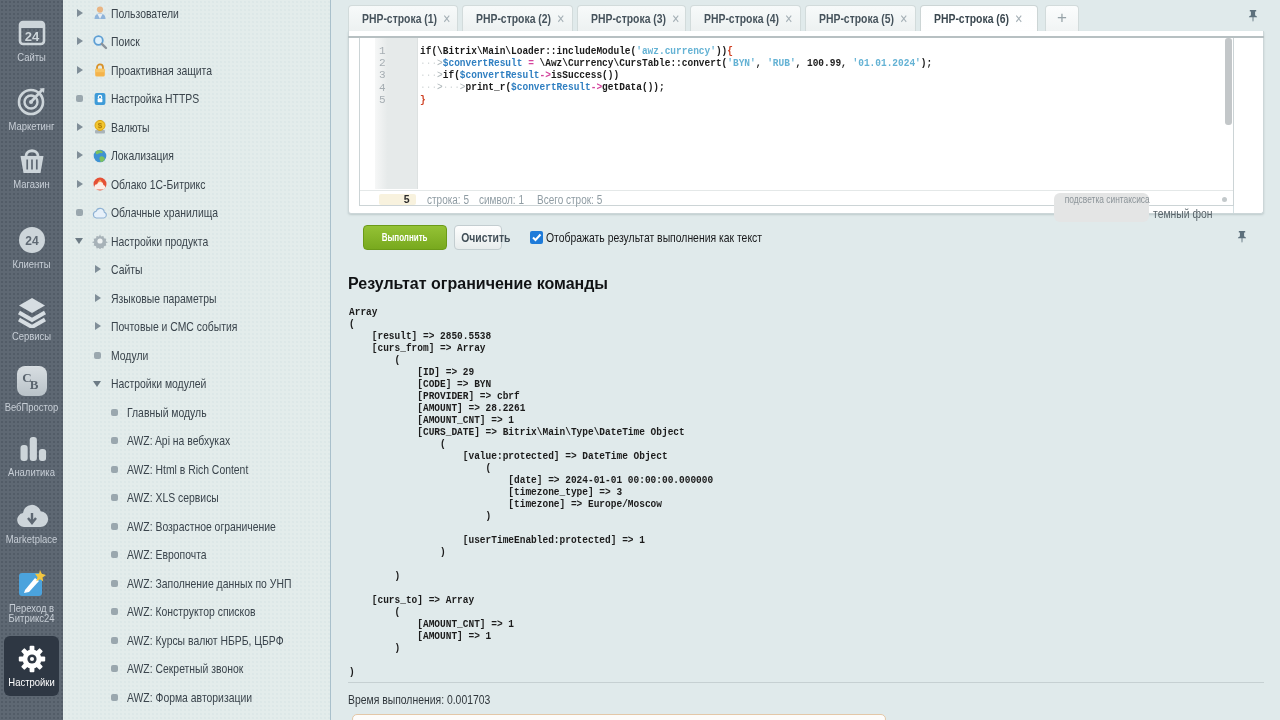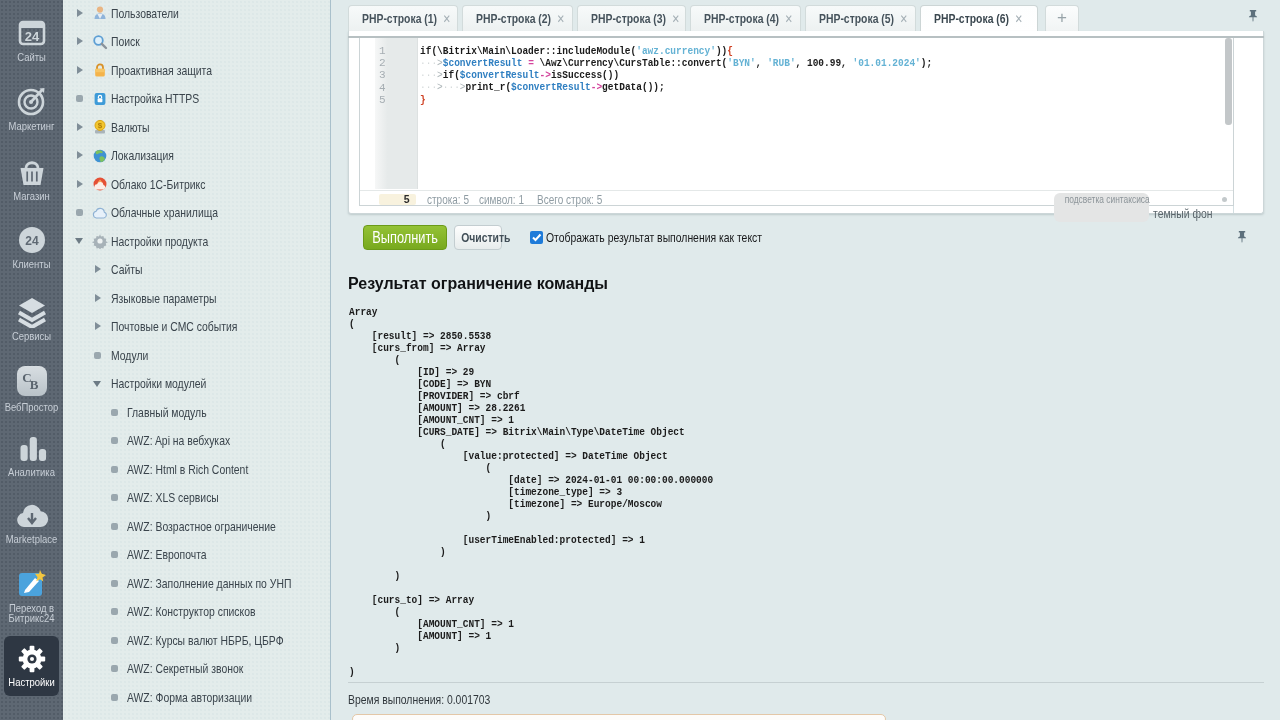--- a/index.html
+++ b/index.html
@@ -38,21 +38,21 @@
 .ln{position:absolute;left:0;width:26px;text-align:right;font-family:"Liberation Mono",monospace;font-size:11px;color:#a6aeb3}
 #code{position:absolute;left:60px;top:6.6px;font-family:"Liberation Mono",monospace;font-weight:bold;font-size:11px;line-height:12.25px;color:#1b1b1b;white-space:pre;transform:scaleX(0.862);transform-origin:0 0}
 #code .s{color:#64b2d4}.v{color:#2f7fc1}.o{color:#d4449c}.r{color:#cf4022}.wd{color:#d3d8d9;font-weight:normal}.wa{color:#aab3b6;font-weight:normal}
 #scroll{position:absolute;right:1px;top:0px;width:7px;height:87px;background:#c3c7c9;border-radius:3px}
 #status{position:absolute;left:0;right:0;top:151.5px;height:16px;border-top:1px solid #e4e8e8;font-size:12.5px;color:#8f9ca3;white-space:nowrap}
 #lnbox{position:absolute;left:19px;top:3px;width:37px;height:11px;background:#f8f2de;border-radius:2px;color:#2b2b2b;font-weight:bold;font-size:10.5px;text-align:right;padding-right:6px;line-height:11px}
 #badge{position:absolute;left:694px;top:2.5px;width:95px;height:29px;background:#e4e5e5;border-radius:6px;color:#8c9499;text-align:right;line-height:13px;font-size:10.5px}
 #dark{position:absolute;left:793px;top:16px;color:#59646a;font-size:13px;line-height:13px}
 #dot{position:absolute;left:862px;top:6px;width:5px;height:5px;border-radius:50%;background:#c3c9cb}
 
-#btnrun{position:absolute;left:31px;top:225px;width:84px;height:25px;background:linear-gradient(#94c235,#78a91e);border:1px solid #6b9a18;border-radius:4px;color:#fff;font-weight:normal;font-size:16px;text-align:center;line-height:23px}
+#btnrun{position:absolute;left:31px;top:225px;width:84px;height:25px;background:linear-gradient(#94c235,#78a91e);border:1px solid #6b9a18;border-radius:4px;color:#fff;font-weight:bold;font-size:10px;text-align:center;line-height:23px}
 #btnclr{position:absolute;left:122px;top:225px;width:48px;height:25px;background:linear-gradient(#fefefe,#e7ecec);border:1px solid #c3cdd0;border-radius:4px;color:#414e57;font-weight:bold;font-size:13px;text-align:center;line-height:23px}
 #cb{position:absolute;left:198px;top:231px;width:13px;height:13px;background:#1e7bd9;border-radius:2px}
 #cb svg{display:block}
 #cblbl{position:absolute;left:213.5px;top:230px;font-size:13px;color:#17181a;transform:scaleX(0.8);transform-origin:0 0;white-space:nowrap}
 
 #rhead{position:absolute;left:16px;top:275px;font-size:16px;font-weight:bold;color:#101214}
 #rdump{position:absolute;left:17.4px;top:306px;font-family:"Liberation Mono",monospace;font-weight:bold;font-size:11px;line-height:12px;color:#1b1b1b;white-space:pre;transform:scaleX(0.862);transform-origin:0 0}
 #hr{position:absolute;left:16px;top:682px;width:916px;height:1px;background:#c6d0d2}
 #rtime{position:absolute;left:16px;top:692px;font-size:13px;color:#30373c;transform:scaleX(0.8);transform-origin:0 0;white-space:nowrap}
 #nextbox{position:absolute;left:20px;top:714px;width:534px;height:10px;background:#fdfcfa;border:1px solid #e3c7a7;border-radius:7px}
@@ -71,21 +71,21 @@
 <div class="sbi" style="top:85px">
       <svg width="33" height="33" viewBox="0 0 33 33">
         <circle cx="16" cy="17" r="12" fill="none" stroke="#cdd5da" stroke-width="2.6"></circle>
         <circle cx="16" cy="17" r="6.5" fill="none" stroke="#cdd5da" stroke-width="2.4"></circle>
         <circle cx="16" cy="17" r="2" fill="#cdd5da"></circle>
         <path d="M16 17 27 5" stroke="#cdd5da" stroke-width="2.6"></path>
         <path d="M24.5 3.5 29.5 3 29 8z" fill="#cdd5da"></path>
       </svg>
       <span class="lb">Маркетинг</span>
     </div>
-<div class="sbi" style="top:156px">
+<div class="sbi" style="top:144px">
       <svg width="34" height="32" viewBox="0 0 34 32">
         <path d="M11 12 C11 5,23 5,23 12" fill="none" stroke="#cdd5da" stroke-width="2.8"></path>
         <path d="M5.5 12 L28.5 12 L25.5 29 L8.5 29 z" fill="#cdd5da"></path>
         <path d="M12.2 15.5v10M17 15.5v10M21.8 15.5v10" stroke="#5e6873" stroke-width="1.7"></path>
       </svg>
       <span class="lb">Магазин</span>
     </div>
 <div class="sbi" style="top:224px">
       <svg width="32" height="32" viewBox="0 0 32 32">
         <circle cx="16" cy="16" r="13" fill="#cdd5da"></circle>

